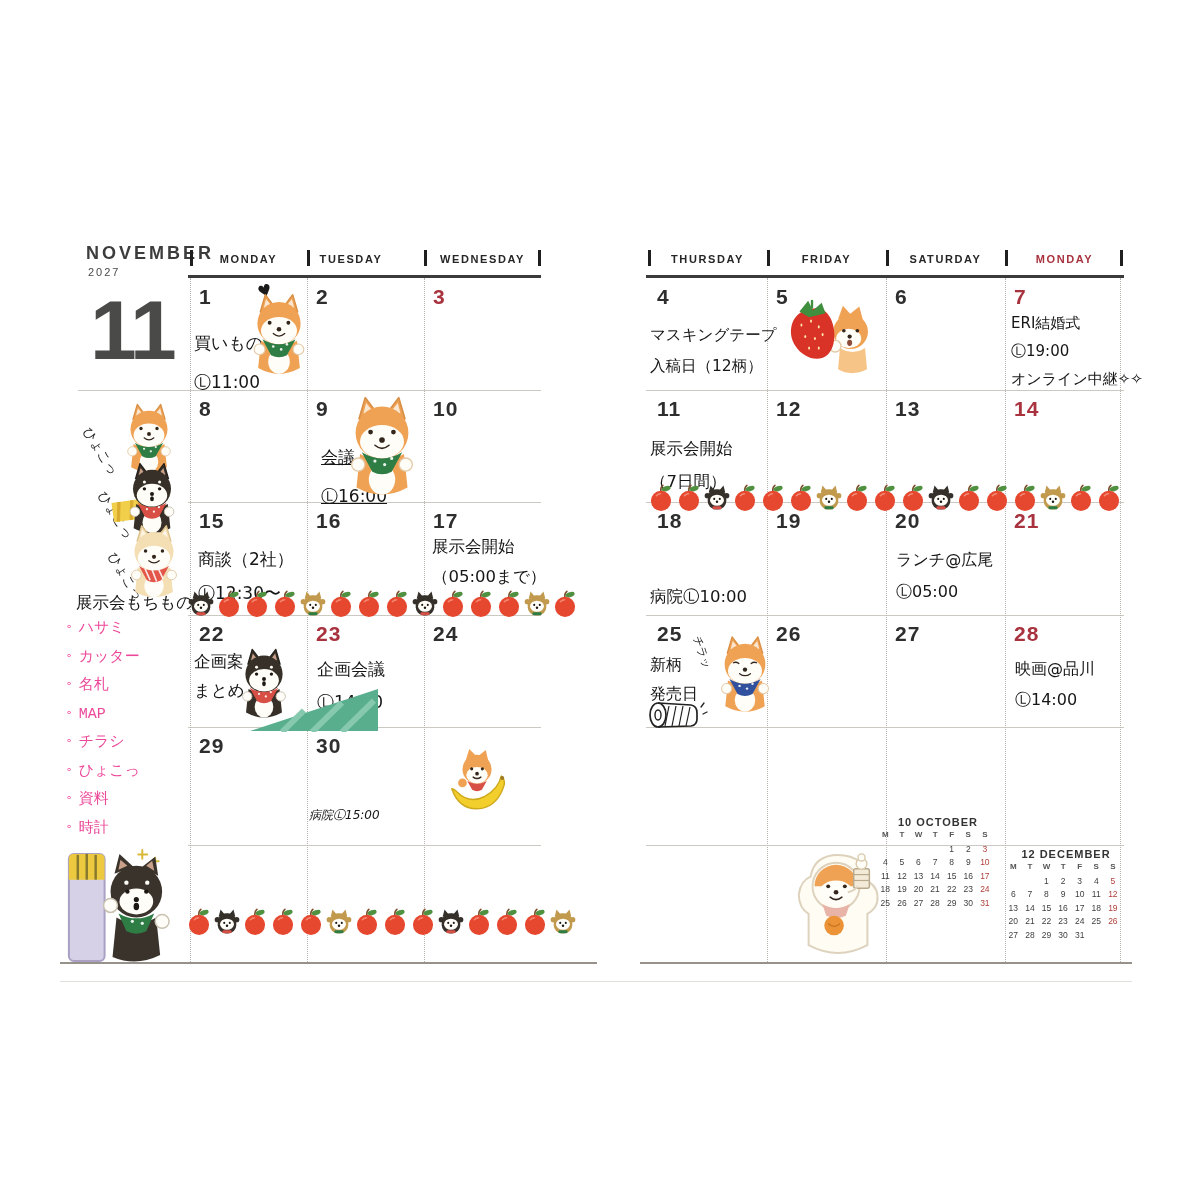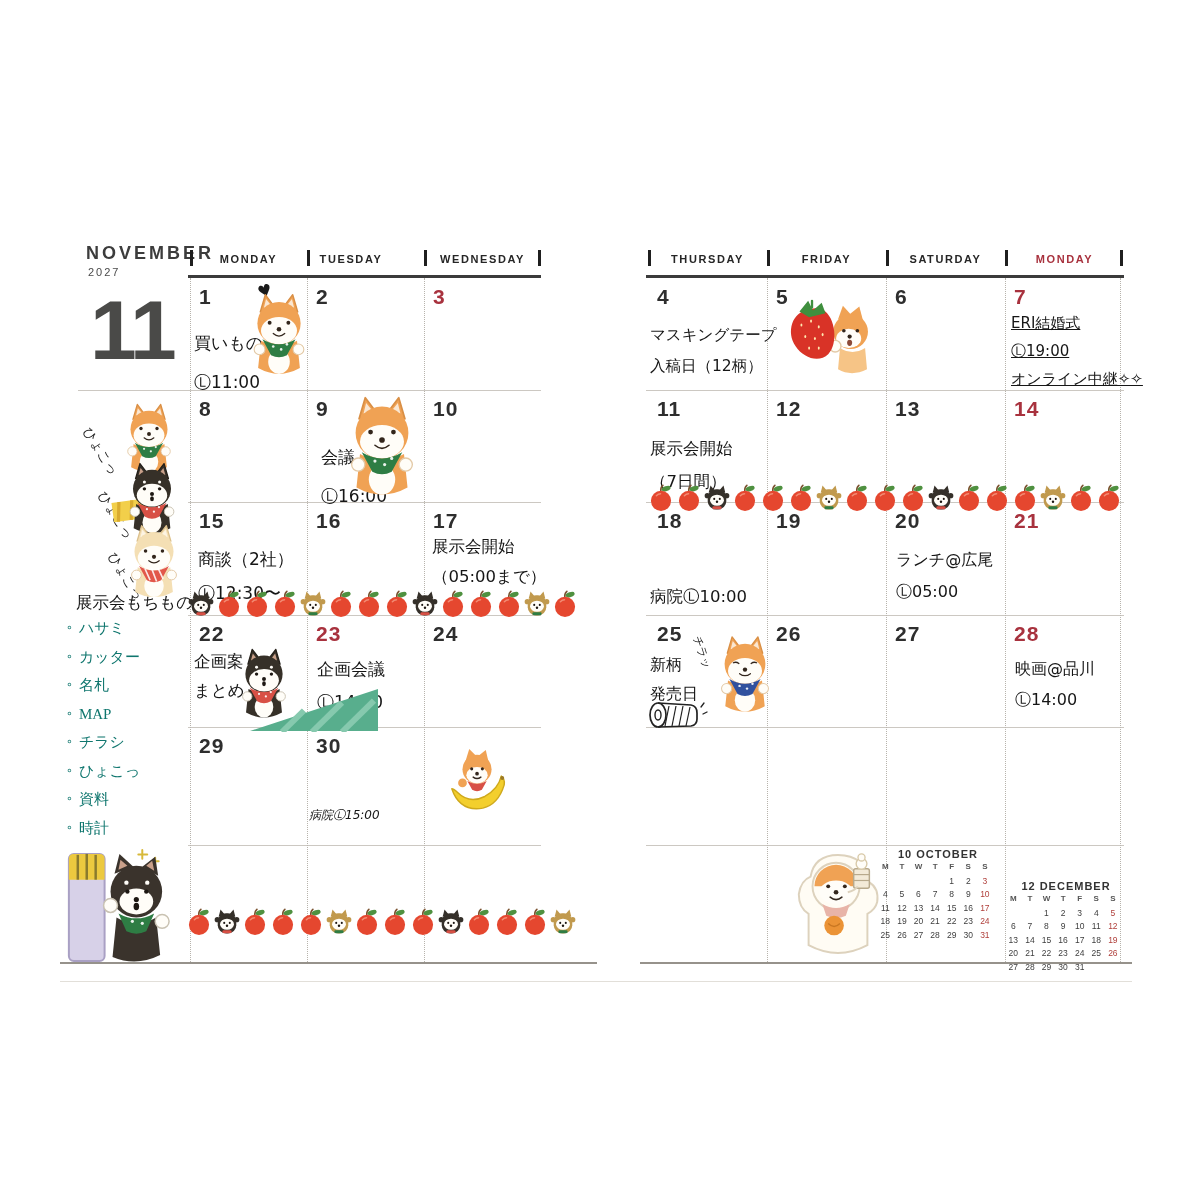--- a/index.html
+++ b/index.html
@@ -18,21 +18,21 @@
   .vdot{position:absolute;width:0;border-left:1.6px dotted #b7b3ac;}
   .date{position:absolute;font-size:21px;font-weight:700;color:#2e2e2e;letter-spacing:1px;}
   .date.red{color:#a8323e;}
   .hand{font-family:"DejaVu Sans",sans-serif;color:#161616;}
   .entry{position:absolute;white-space:nowrap;}
   .entry div{white-space:nowrap;}
   .margin-note{position:absolute;font-size:13px;color:#222;transform-origin:left top;white-space:nowrap;}
   .doodle{position:absolute;transform-origin:left top;color:#1a1a1a;}
   .checklist{position:absolute;left:66px;top:592px;width:134px;}
   .checklist-title{font-family:"DejaVu Sans",sans-serif;font-size:16.5px;color:#141414;margin-left:10px;white-space:nowrap;}
-  .check-item{font-family:Liberation Serif, serif;font-size:15px;color:#0f766e;line-height:27.5px;white-space:nowrap;}
+  .check-item{font-family:Liberation Mono, monospace;font-size:15px;color:#ec4899;line-height:27.5px;white-space:nowrap;}
   .check-item::before{content:"∘";margin-right:6px;font-size:11px;vertical-align:2px;}
   .minical{position:absolute;width:122px;}
   .minical-title{font-size:11px;font-weight:bold;color:#333;text-align:center;letter-spacing:1px;white-space:nowrap;}
   .minical-row{display:flex;margin-top:1px;}
   .minical-cell{width:16.6px;font-size:8.5px;color:#3e3e3e;text-align:center;line-height:12.6px;}
   .minical-cell.hdr{font-weight:bold;color:#555;font-size:8px;}
   .minical-cell.red{color:#b0403c;}
   .sticker{position:absolute;overflow:visible;}
   .strip{position:absolute;display:flex;align-items:flex-end;}
   .strip svg{display:block;}
@@ -126,21 +126,21 @@
       <div class="date red" style="left: 1014px; top: 509px;">21</div>
       <div class="date" style="left: 657px; top: 622px;">25</div>
       <div class="date" style="left: 776px; top: 622px;">26</div>
       <div class="date" style="left: 895px; top: 622px;">27</div>
       <div class="date red" style="left: 1014px; top: 622px;">28</div>
       <div class="pageedge" style="left: 60px; top: 981px; width: 1072px;"></div>
       <div class="hand entry" style="left: 194px; top: 324px; font-size: 17px; line-height: 2.3;">
         <div>買いもの</div>
         <div>Ⓛ11:00</div>
       </div>
-      <div class="hand entry" style="left: 321px; top: 438px; font-size: 17px; line-height: 2.3;">
+      <div class="hand entry" style="left: 321px; top: 438px; font-size: 17px; line-height: 2.3; text-decoration: underline;">
         <div>会議</div>
         <div>Ⓛ16:00</div>
       </div>
       <div class="hand entry" style="left: 198px; top: 542px; font-size: 17px; line-height: 2;">
         <div>商談（2社）</div>
         <div>Ⓛ12:30〜</div>
       </div>
       <div class="hand entry" style="left: 432px; top: 532px; font-size: 16.5px; line-height: 1.8;">
         <div>展示会開始</div>
         <div>（05:00まで）</div>
@@ -153,21 +153,21 @@
         <div>企画会議</div>
         <div>Ⓛ14:30</div>
       </div>
       <div class="hand entry" style="left: 309px; top: 804px; font-size: 12px; line-height: 1.9; font-style: italic;">
         <div>病院Ⓛ15:00</div>
       </div>
       <div class="hand entry" style="left: 650px; top: 320px; font-size: 15.5px; line-height: 2;">
         <div>マスキングテープ</div>
         <div>入稿日（12柄）</div>
       </div>
-      <div class="hand entry" style="left: 1011px; top: 310px; font-size: 15px; line-height: 1.85; text-decoration: underline;">
+      <div class="hand entry" style="left: 1011px; top: 310px; font-size: 15px; line-height: 1.85;">
         <div>ERI結婚式</div>
         <div>Ⓛ19:00</div>
         <div>オンライン中継✧✧</div>
       </div>
       <div class="hand entry" style="left: 650px; top: 432px; font-size: 16.5px; line-height: 2;">
         <div>展示会開始</div>
         <div>（7日間）</div>
       </div>
       <div class="hand entry" style="left: 650px; top: 581px; font-size: 16.5px; line-height: 1.9;">
         <div>病院Ⓛ10:00</div>
@@ -183,21 +183,21 @@
       <div class="hand entry" style="left: 1015px; top: 653px; font-size: 16px; line-height: 1.95;">
         <div>映画@品川</div>
         <div>Ⓛ14:00</div>
       </div>
       <div class="hand margin-note" style="left: 94px; top: 424px; transform: rotate(58deg);">ひょこっ</div>
       <div class="hand margin-note" style="left: 109px; top: 488px; transform: rotate(58deg);">ひょこっ</div>
       <div class="hand margin-note" style="left: 119px; top: 549px; transform: rotate(58deg);">ひょこっ</div>
       <div class="hand doodle" style="left: 255px; top: 284px; font-size: 16px; transform: rotate(-18deg);">♥</div>
       <div class="hand doodle" style="left: 266px; top: 308px; font-size: 12px; transform: rotate(8deg);">♥</div>
       <div class="hand doodle" style="left: 704px; top: 634px; font-size: 11px; transform: rotate(72deg);">チラッ</div>
-      <div class="minical" style="left: 877px; top: 848px;">
+      <div class="minical" style="left: 877px; top: 816px;">
         <div class="minical-title">10 OCTOBER</div>
         <div class="minical-row">
           <div class="minical-cell hdr">M</div>
           <div class="minical-cell hdr">T</div>
           <div class="minical-cell hdr">W</div>
           <div class="minical-cell hdr">T</div>
           <div class="minical-cell hdr">F</div>
           <div class="minical-cell hdr">S</div>
           <div class="minical-cell hdr">S</div>
         </div>
@@ -240,21 +240,21 @@
         <div class="minical-row">
           <div class="minical-cell">25</div>
           <div class="minical-cell">26</div>
           <div class="minical-cell">27</div>
           <div class="minical-cell">28</div>
           <div class="minical-cell">29</div>
           <div class="minical-cell">30</div>
           <div class="minical-cell red">31</div>
         </div>
       </div>
-      <div class="minical" style="left: 1005px; top: 880px;">
+      <div class="minical" style="left: 1005px; top: 848px;">
         <div class="minical-title">12 DECEMBER</div>
         <div class="minical-row">
           <div class="minical-cell hdr">M</div>
           <div class="minical-cell hdr">T</div>
           <div class="minical-cell hdr">W</div>
           <div class="minical-cell hdr">T</div>
           <div class="minical-cell hdr">F</div>
           <div class="minical-cell hdr">S</div>
           <div class="minical-cell hdr">S</div>
         </div>

